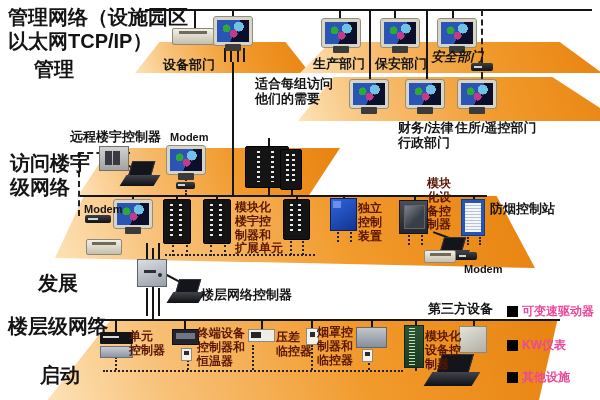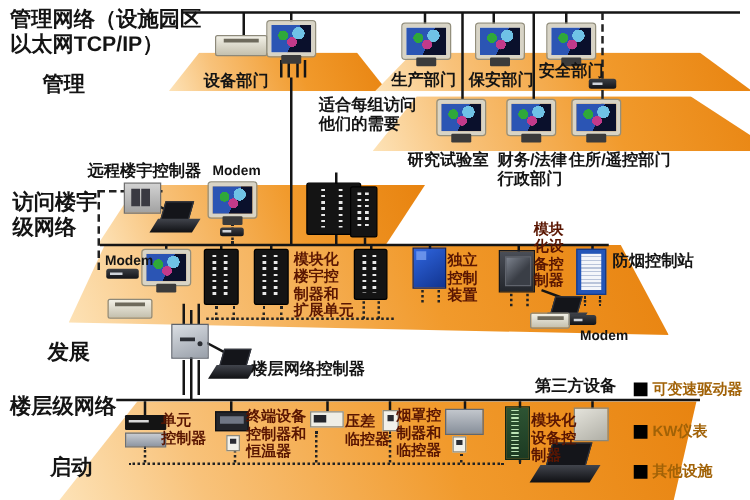--- a/index.html
+++ b/index.html
@@ -2,21 +2,21 @@
 <html><head>
 <meta charset="utf-8">
 <style>
   * { box-sizing: border-box; margin: 0; padding: 0; }
   body { background:#fff; font-family:"Liberation Sans","DejaVu Sans",sans-serif; }
   #canvas { position:relative; width:600px; height:400px; background:#fff; overflow:hidden; }
 
   .plat { position:absolute; background:linear-gradient(250deg,#e8830f 0%,#f19a2c 40%,#f8c27a 78%,#fde3b8 100%); }
 
   .lbl { position:absolute; font-weight:bold; color:#141414; white-space:pre-line; line-height:1.18; font-size:13px; }
-  .lbl.big { font-size:17px; }
+  .lbl.big { font-size:20px; }
   .lbl.sm { font-size:11px; }
   .lbl.maroon { color:#5a1602; font-size:12px; line-height:1.15; }
 
   .hline,.vline { position:absolute; background:#151515; }
   .hline { height:2px; } .vline { width:2px; }
   .vdot { position:absolute; width:0; border-left:2px dotted #222; }
   .hdot { position:absolute; height:0; border-top:2px dotted #222; }
   .vdash { position:absolute; width:0; border-left:2px dashed #222; }
   .hdash { position:absolute; height:0; border-top:2px dashed #222; }
   .diag { position:absolute; height:2px; background:#151515; transform-origin:left center; }
@@ -81,21 +81,21 @@
   .thermo { background:#f2f1ea; border:1px solid #8f8b7c; }
   .thermo::before { content:""; position:absolute; left:25%; top:18%; width:50%; height:36%; background:#2a2c33; }
 
   .unit-top { background:#141414; border-radius:1px; }
   .unit-top::before { content:""; position:absolute; left:8%; top:30%; width:50%; height:2px; background:#d9d9d9; }
   .unit-bottom { background:linear-gradient(#c8ccd2,#8e96a2); border:1px solid #6a7078; }
 
   .graypanel { background:linear-gradient(#c2c6cc,#878f9a); border:1px solid #5f6772; }
   .graybox { background:linear-gradient(150deg,#e4e3db,#b0afa6); border:1px solid #8a887c; }
 
-  .legend-item { position:absolute; display:flex; align-items:center; font-weight:bold; font-size:12px; color:#a16207; }
+  .legend-item { position:absolute; display:flex; align-items:center; font-weight:bold; font-size:12px; color:#ec4899; }
   .legend-item .sq { width:11px; height:11px; background:#000; margin-right:4px; flex:none; }
 </style>
 </head>
 <body>
 
 <div id="canvas">
 
   <div class="plat" style="left:135px;top:42px;width:175px;height:31px;clip-path:polygon(14% 0,86% 0,100% 100%,0 100%);"></div>
   <div class="plat" style="left:300px;top:42px;width:302px;height:31px;clip-path:polygon(10% 0,86% 0,100% 100%,0 100%);"></div>
   <div class="plat" style="left:298px;top:77px;width:322px;height:44px;clip-path:polygon(11% 0,79% 0,100% 100%,0 100%);"></div>
@@ -222,24 +222,23 @@
   <div class="lbl big" style="left:34px;top:58px;">管理</div>
   <div class="lbl big" style="left:10px;top:152px;">访问楼宇
 级网络</div>
   <div class="lbl big" style="left:38px;top:272px;">发展</div>
   <div class="lbl big" style="left:8px;top:315px;">楼层级网络</div>
   <div class="lbl big" style="left:40px;top:364px;">启动</div>
 
   <div class="lbl" style="left:163px;top:57px;">设备部门</div>
   <div class="lbl" style="left:313px;top:56px;">生产部门</div>
   <div class="lbl" style="left:375px;top:56px;">保安部门</div>
-  <div class="lbl" style="left:431px;top:49px;">安全部门</div>
+  <div class="lbl" style="left:431px;top:49px;font-style:italic;">安全部门</div>
   <div class="lbl" style="left:255px;top:76px;">适合每组访问
 他们的需要</div>
-  <div class="lbl" style="left:326px;top:120px;">研究试验室</div>
   <div class="lbl" style="left:398px;top:120px;">财务/法律
 行政部门</div>
   <div class="lbl" style="left:70px;top:129px;">远程楼宇控制器</div>
 
   <div class="lbl" style="left:455px;top:120px;">住所/遥控部门</div>
   <div class="lbl sm" style="left:170px;top:131px;">Modem</div>
   <div class="lbl sm" style="left:84px;top:203px;">Modem</div>
   <div class="lbl maroon" style="left:235px;top:201px;">模块化
 楼宇控
 制器和

